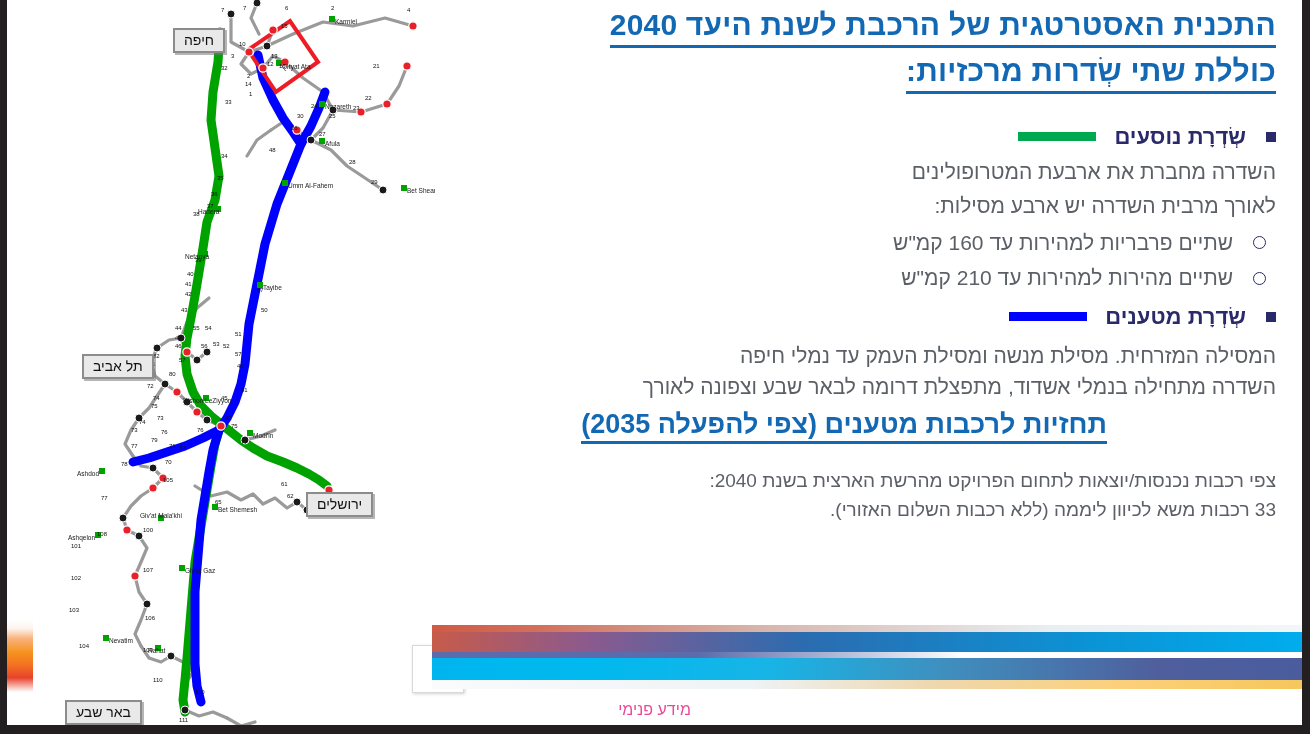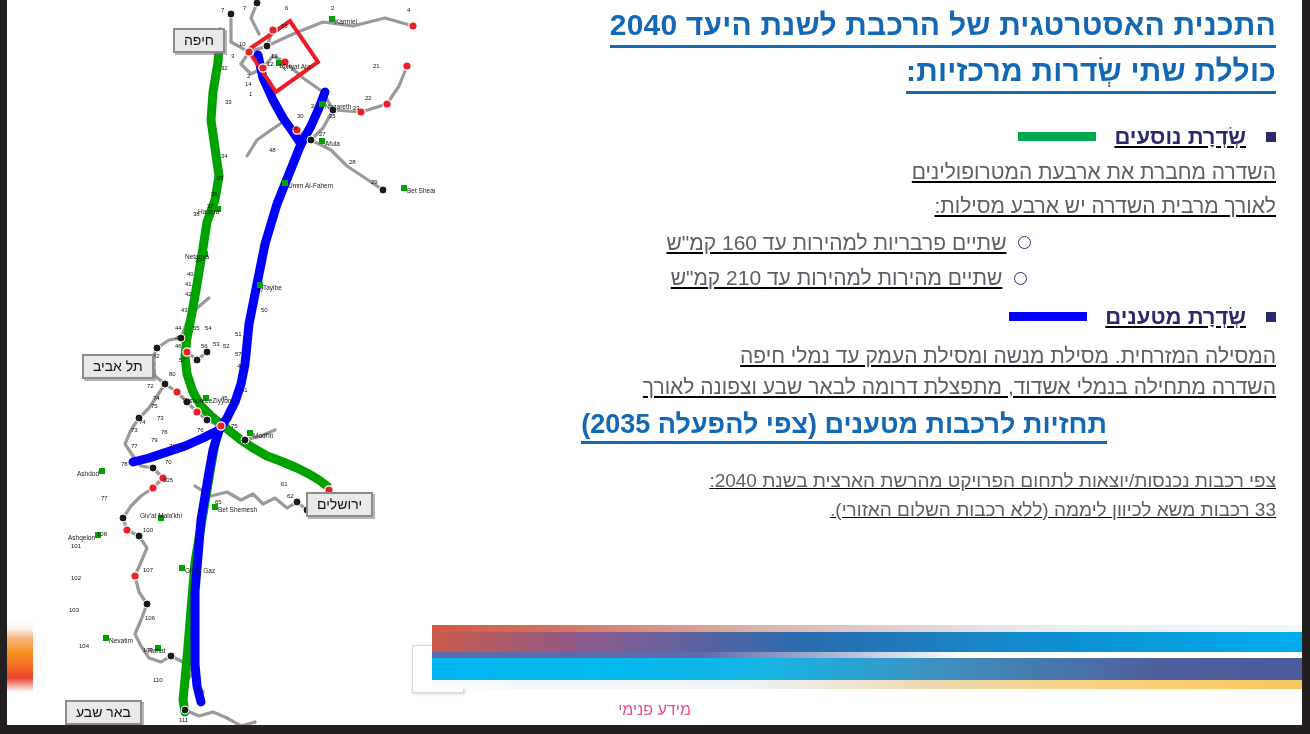--- a/index.html
+++ b/index.html
@@ -51,21 +51,21 @@
     width:34px;
   }
   .legend-row{display:flex;align-items:center;height:16px;}
   .legend-dot{width:11px;height:11px;border-radius:50%;}
 
   
   #content{
     position:absolute;
     right:10px;top:0;
     width:890px;height:734px;
-    direction:rtl;text-align:right;text-decoration:underline;
+    direction:rtl;text-align:right;
   }
 
   .title-line{
     color:#1268B3;
     font-weight:bold;
     font-size:30px;
     line-height:1.26;
     letter-spacing:.2px;
     border-bottom:3px solid #1268B3;
     display:inline-block;
@@ -93,22 +93,22 @@
   .body-line{
     color:#5b5f66;
     font-size:21px;
     line-height:1.55;
     padding:0 16px 0 30px;
     margin:6px 0 0 0;
   }
   .body-line.tight{margin-top:2px;}
 
   .sub-row{
-    display:flex;align-items:center;justify-content:center;
-    gap:12px;padding:0 26px 0 30px;margin-top:5px;
+    display:flex;align-items:center;justify-content:flex-start;
+    gap:20px;padding:0 26px 0 30px;margin-top:5px;
   }
   .circ-bullet{
     width:11px;height:11px;border:1.6px solid #2a2a6b;border-radius:50%;
     flex:0 0 auto;
   }
   .sub-text{color:#5b5f66;font-size:21px;line-height:1.45;}
 
   #para-block{margin-top:10px;}
   .para-line{
     color:#5b5f66;font-size:21px;line-height:1.5;

